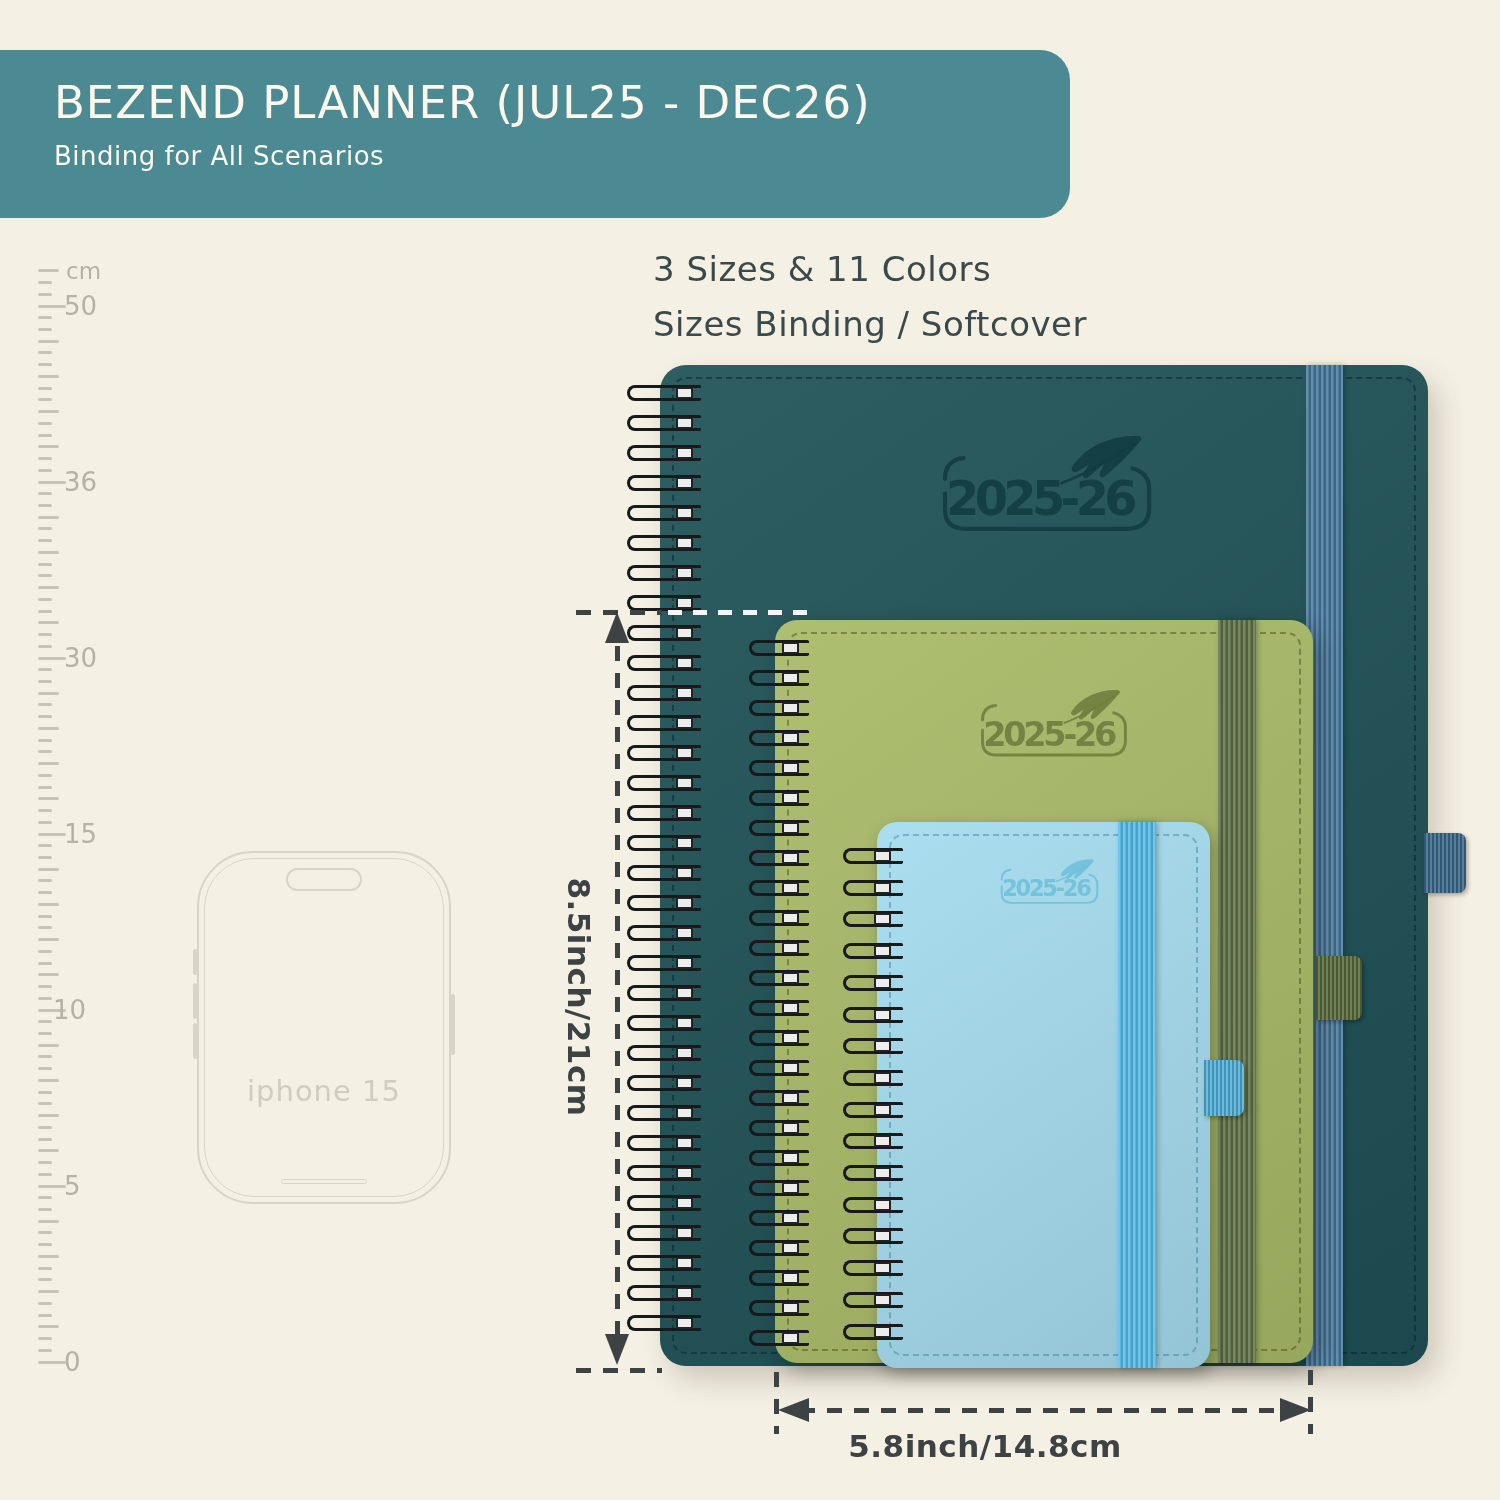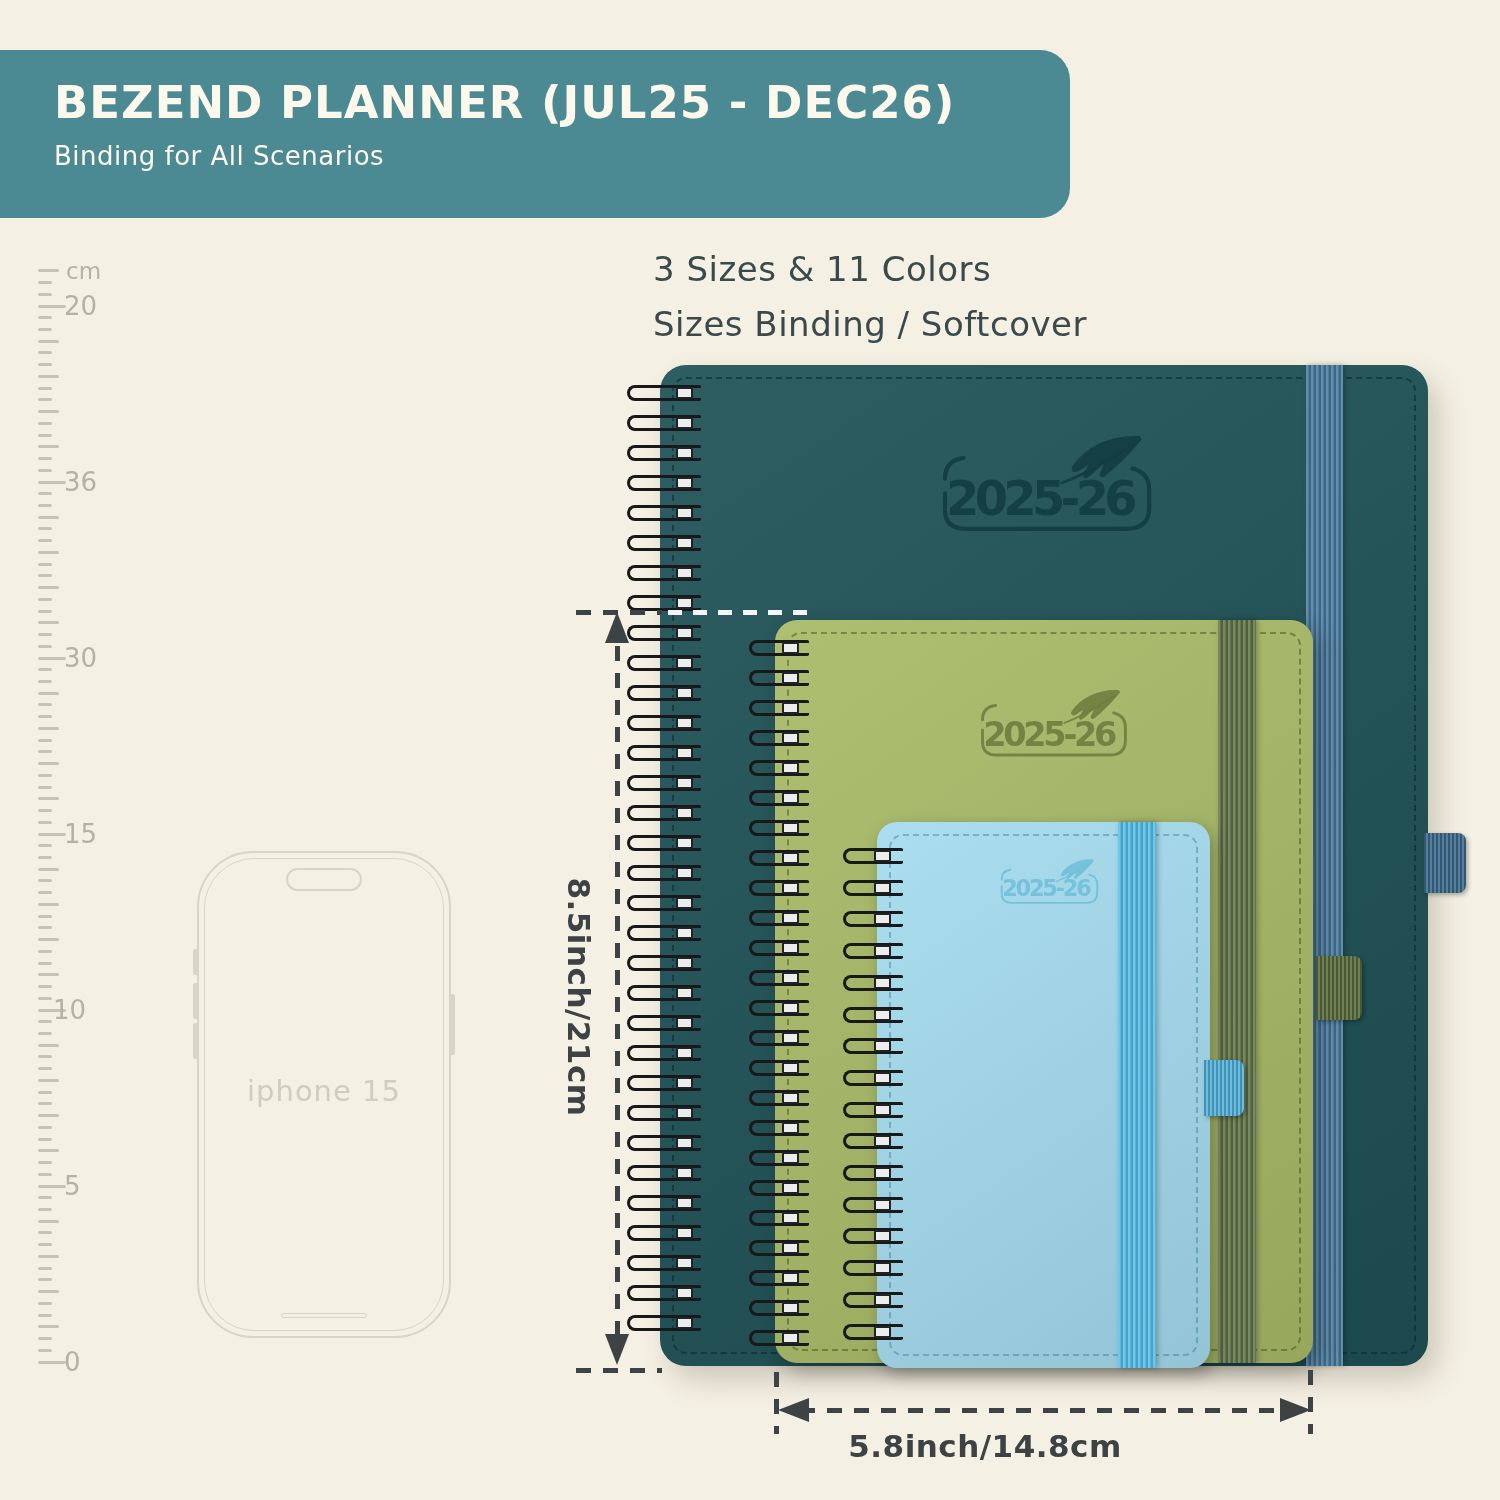--- a/index.html
+++ b/index.html
@@ -3,35 +3,35 @@
 <meta charset="utf-8">
 <style>
   html,body{margin:0;padding:0;}
   body{font-family:"DejaVu Sans","Liberation Sans",sans-serif;}
   #stage{position:relative;width:1500px;height:1500px;overflow:hidden;background:var(--background,#f4f0e3);}
 
   
   .banner{position:absolute;left:-28px;top:50px;width:1016px;height:142px;
     background:var(--banner-bg,#4e8c95);border-radius:30px;
     padding:26px 0 0 82px;box-sizing:content-box;}
-  .banner-title{color:var(--banner-text,#fcf8ec);font-size:45px;font-weight:bold;letter-spacing:1px;white-space:nowrap;}
+  .banner-title{color:var(--banner-text,#fcf8ec);font-size:45px;font-weight:normal;letter-spacing:1px;white-space:nowrap;}
   .banner-subtitle{color:var(--banner-text,#fcf8ec);font-size:26px;margin-top:12px;letter-spacing:0.5px;}
 
   
   .features{position:absolute;left:653px;top:249px;color:var(--feature-text,#3a4a4c);}
   .features div{font-size:34px;letter-spacing:0.5px;}
   .features div + div{margin-top:15px;}
 
   
   .ruler-tick{position:absolute;height:3px;background:var(--ruler-color,#c7c3b8);border-radius:2px;}
   .ruler-label{position:absolute;color:var(--ruler-label-color,#b5b1a6);font-size:26px;transform:translateY(-50%);}
   .ruler-unit{position:absolute;color:var(--ruler-label-color,#b5b1a6);font-size:23px;transform:translateY(-50%);}
 
   
-  .phone{position:absolute;left:197px;top:851px;width:254px;height:487px;
+  .phone{position:absolute;left:197px;top:851px;width:254px;height:353px;
     border:2.5px solid var(--phone-color,#d8d4c8);border-radius:56px;box-sizing:border-box;}
   .phone-inner{position:absolute;inset:5px;border:1.5px solid var(--phone-color,#d8d4c8);border-radius:50px;}
   .phone-pill{position:absolute;left:50%;top:15px;transform:translateX(-50%);width:76px;height:23px;
     border:2px solid var(--phone-color,#d8d4c8);border-radius:13px;box-sizing:border-box;}
   .phone-label{position:absolute;left:0;right:0;top:221px;text-align:center;
     color:var(--phone-label-color,#d0ccbf);font-size:29px;letter-spacing:1px;}
   .phone-btn{position:absolute;width:5px;background:var(--phone-color,#d8d4c8);border-radius:3px;}
   .phone-speaker{position:absolute;left:50%;bottom:18px;transform:translateX(-50%);width:86px;height:5px;
     border:1.5px solid var(--phone-color,#d8d4c8);border-radius:4px;box-sizing:border-box;}
 
@@ -184,21 +184,21 @@
       <div class="ruler-tick" style="left: 38px; top: 374.9px; width: 21px;"></div>
       <div class="ruler-tick" style="left: 38px; top: 363.167px; width: 14px;"></div>
       <div class="ruler-tick" style="left: 38px; top: 351.433px; width: 14px;"></div>
       <div class="ruler-tick" style="left: 38px; top: 339.7px; width: 21px;"></div>
       <div class="ruler-tick" style="left: 38px; top: 327.967px; width: 14px;"></div>
       <div class="ruler-tick" style="left: 38px; top: 316.233px; width: 14px;"></div>
       <div class="ruler-tick" style="left: 38px; top: 304.5px; width: 28px;"></div>
       <div class="ruler-tick" style="left: 38px; top: 292.767px; width: 14px;"></div>
       <div class="ruler-tick" style="left: 38px; top: 281.033px; width: 14px;"></div>
       <div class="ruler-tick" style="left: 38px; top: 269.3px; width: 21px;"></div>
-      <div class="ruler-label" style="left: 64px; top: 306px;">20</div>
+      <div class="ruler-label" style="left: 64px; top: 306px;">50</div>
       <div class="ruler-label" style="left: 64px; top: 482px;">36</div>
       <div class="ruler-label" style="left: 64px; top: 658px;">30</div>
       <div class="ruler-label" style="left: 64px; top: 834px;">15</div>
       <div class="ruler-label" style="left: 53px; top: 1010px;">10</div>
       <div class="ruler-label" style="left: 64px; top: 1186px;">5</div>
       <div class="ruler-label" style="left: 64px; top: 1362px;">0</div>
       <div class="ruler-unit" style="left: 66px; top: 270.8px;">cm</div>
     </div>
 
   <div class="phone">

